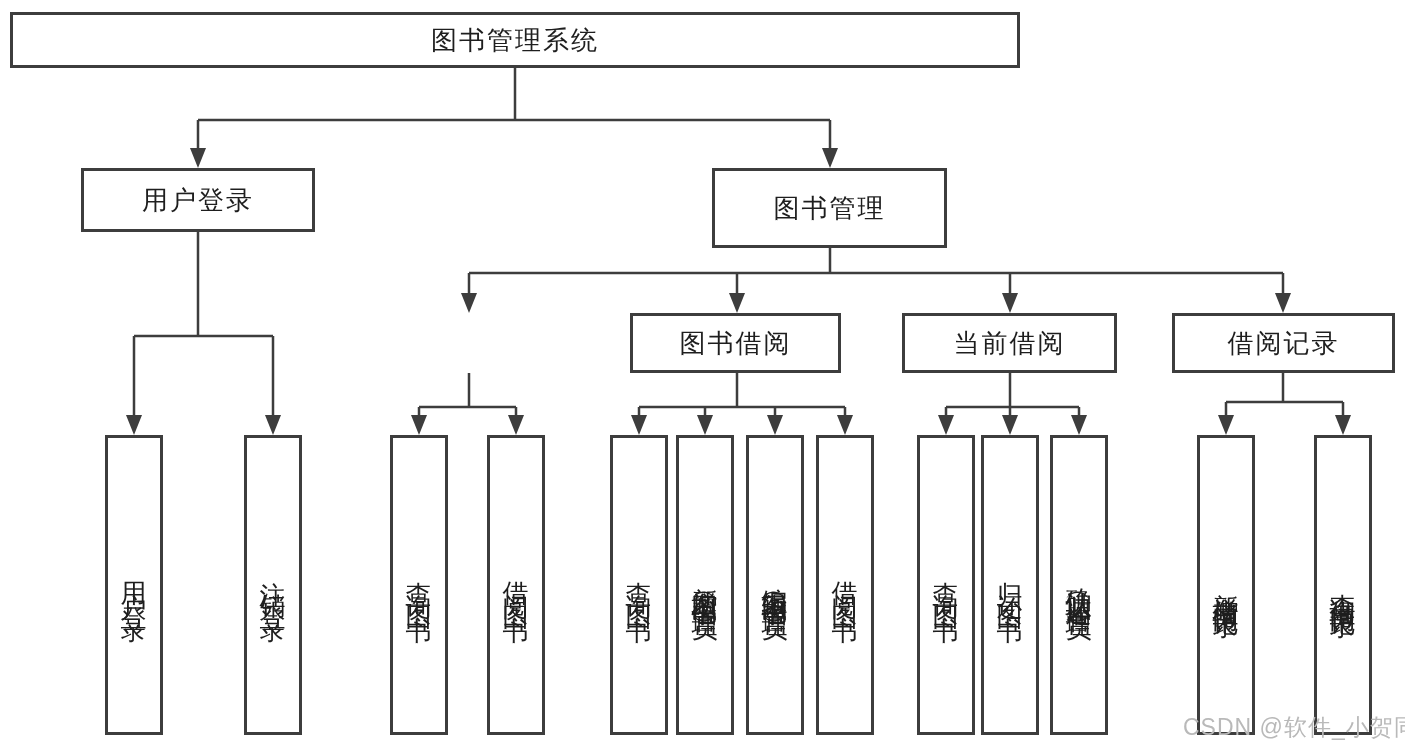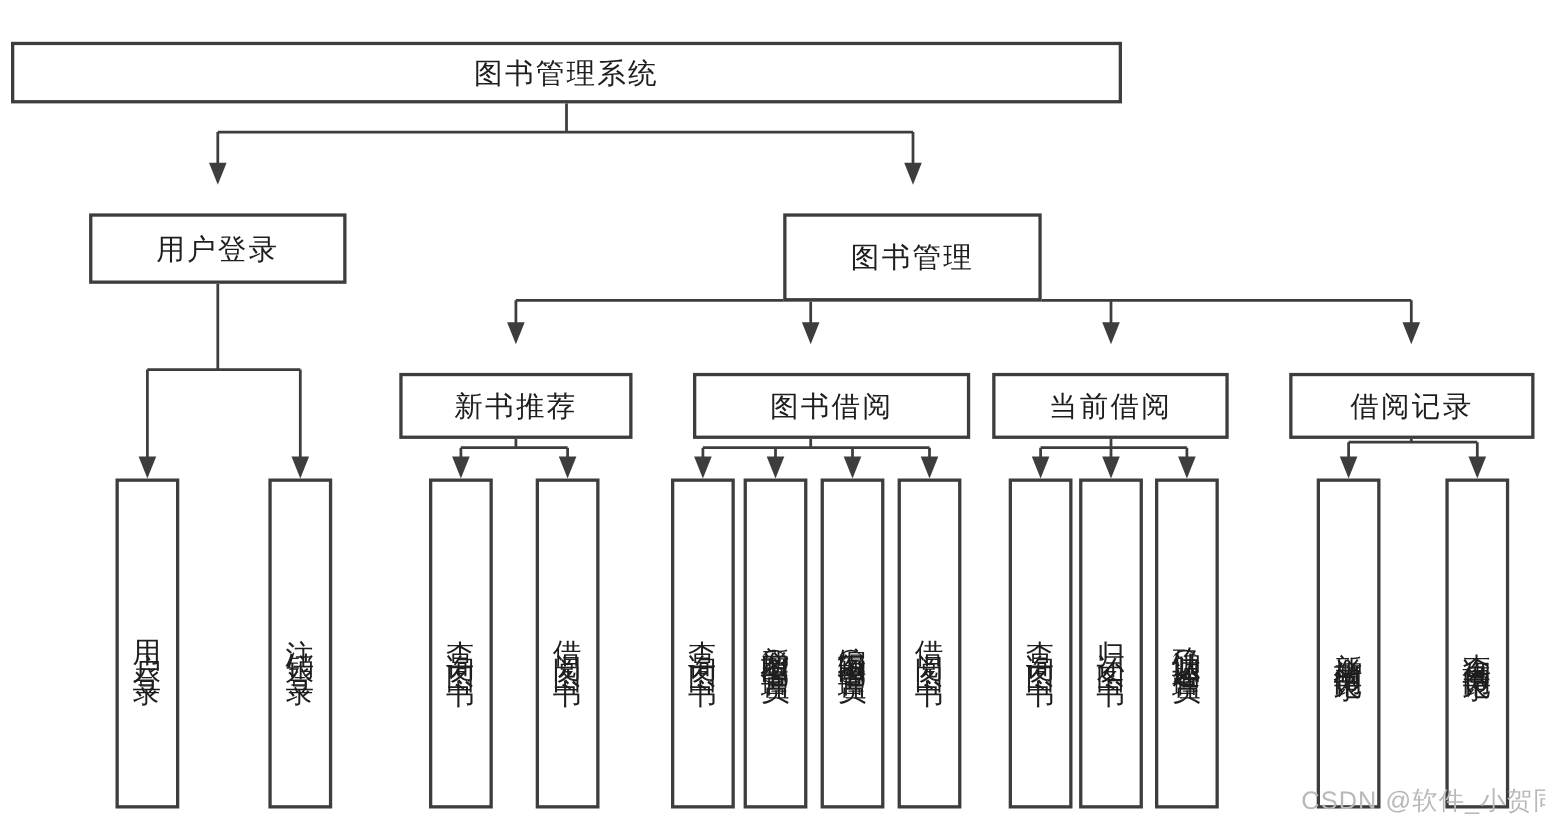--- a/index.html
+++ b/index.html
@@ -16,21 +16,20 @@
     box-sizing: border-box;
     border: 3px solid #3d3d3d;
     background: #ffffff;
     display: flex;
     align-items: center;
     justify-content: center;
     font-size: 26px;
     color: #1e1e1e;
     letter-spacing: 2px;
     white-space: nowrap;
-    margin-top: 26px;
   }
   .leaf {
     position: absolute;
     box-sizing: border-box;
     top: 435px;
     width: 58px;
     height: 300px;
     border: 3px solid #3d3d3d;
     background: #ffffff;
     display: flex;
@@ -107,24 +106,21 @@
     <span>图书管理系统</span>
   </div>
 
   <div class="hbox" style="left:81px; top:168px; width:234px; height:64px;">
     <span>用户登录</span>
   </div>
   <div class="hbox" style="left:712px; top:168px; width:235px; height:80px;">
     <span>图书管理</span>
   </div>
 
-  <div class="hbox" style="left:363px; top:313px; width:212px; height:60px;">
-    <span>新书推荐</span>
-  </div>
-  <div class="hbox" style="left:630px; top:313px; width:252px; height:60px;justify-content:center;">
+  <div class="hbox" style="left:630px; top:313px; width:211px; height:60px;justify-content:center;">
     <span>图书借阅</span>
   </div>
   <div class="hbox" style="left:902px; top:313px; width:215px; height:60px;">
     <span>当前借阅</span>
   </div>
   <div class="hbox" style="left:1172px; top:313px; width:223px; height:60px;">
     <span>借阅记录</span>
   </div>
 
   <div class="leaf" style="left:105px;">

